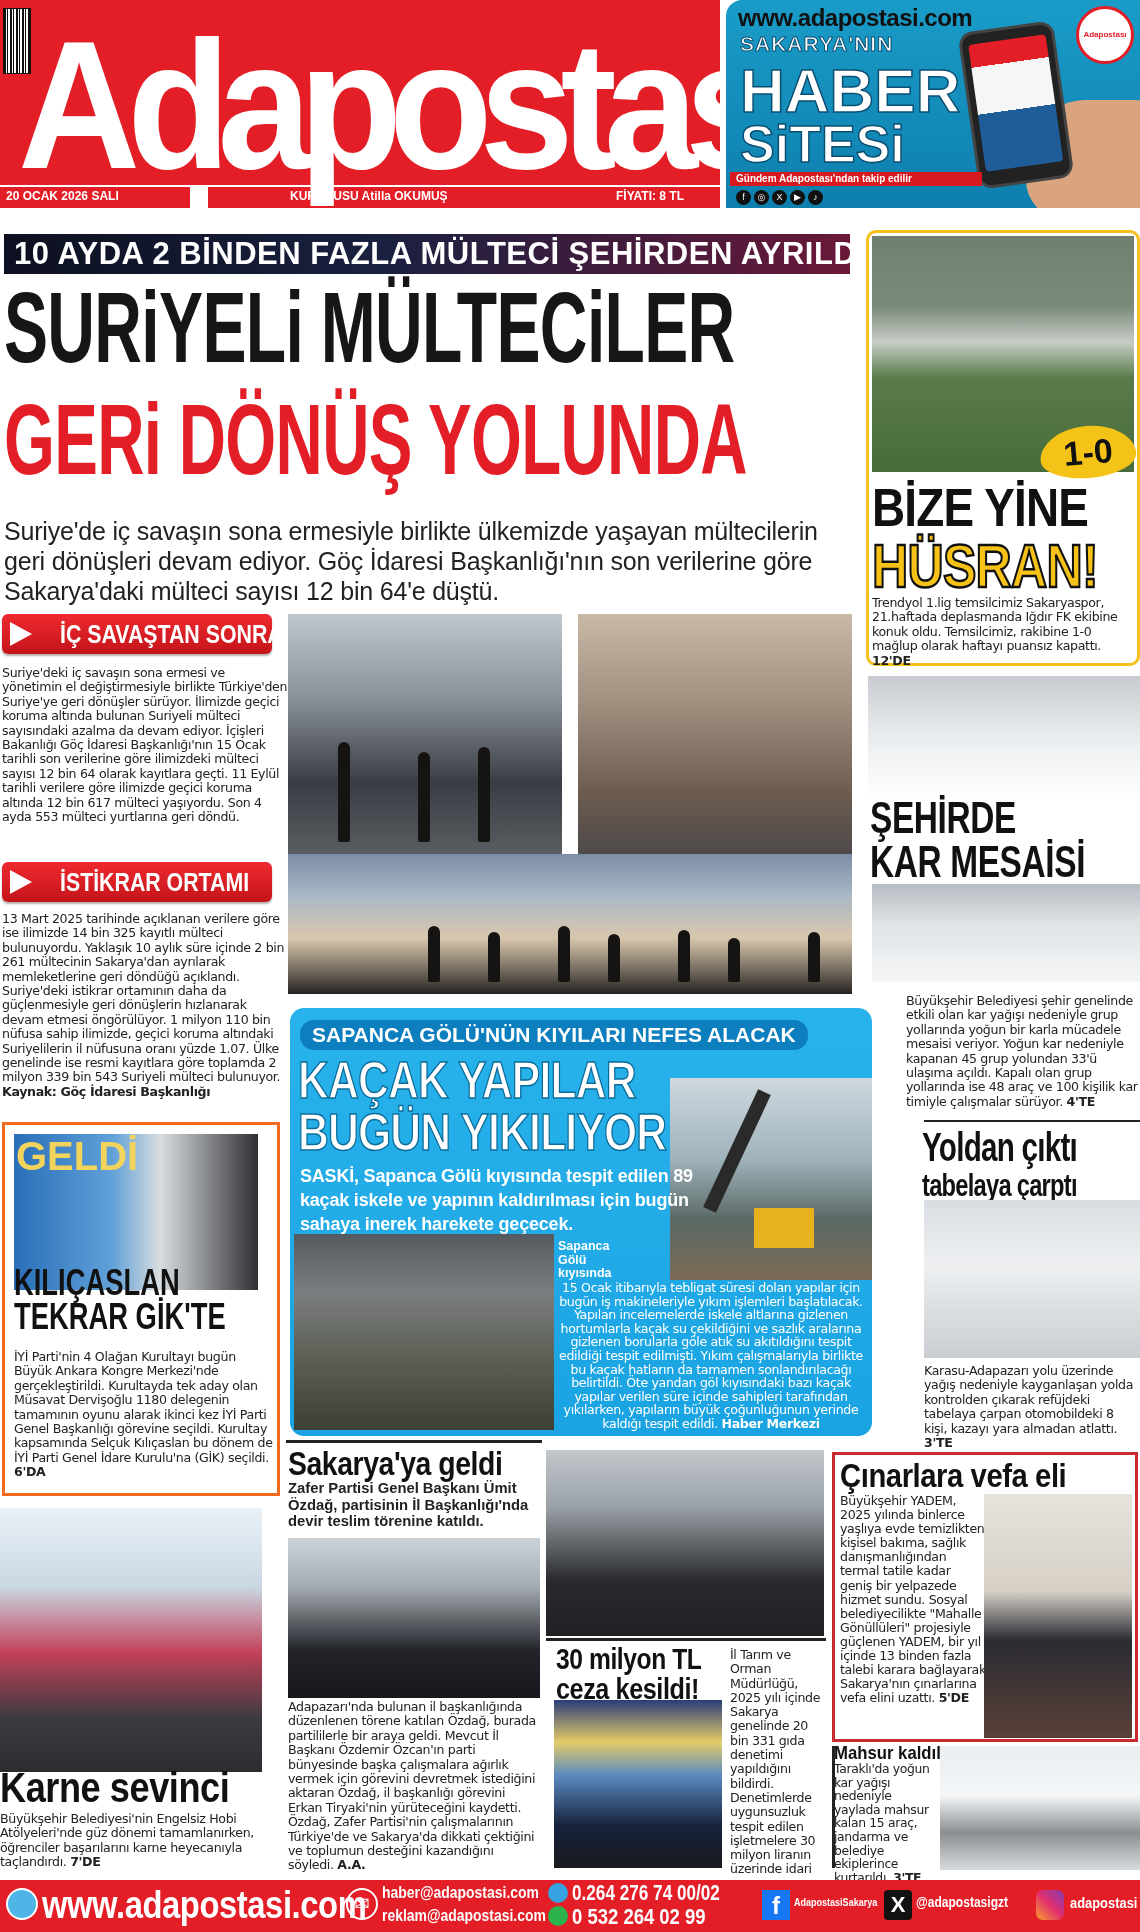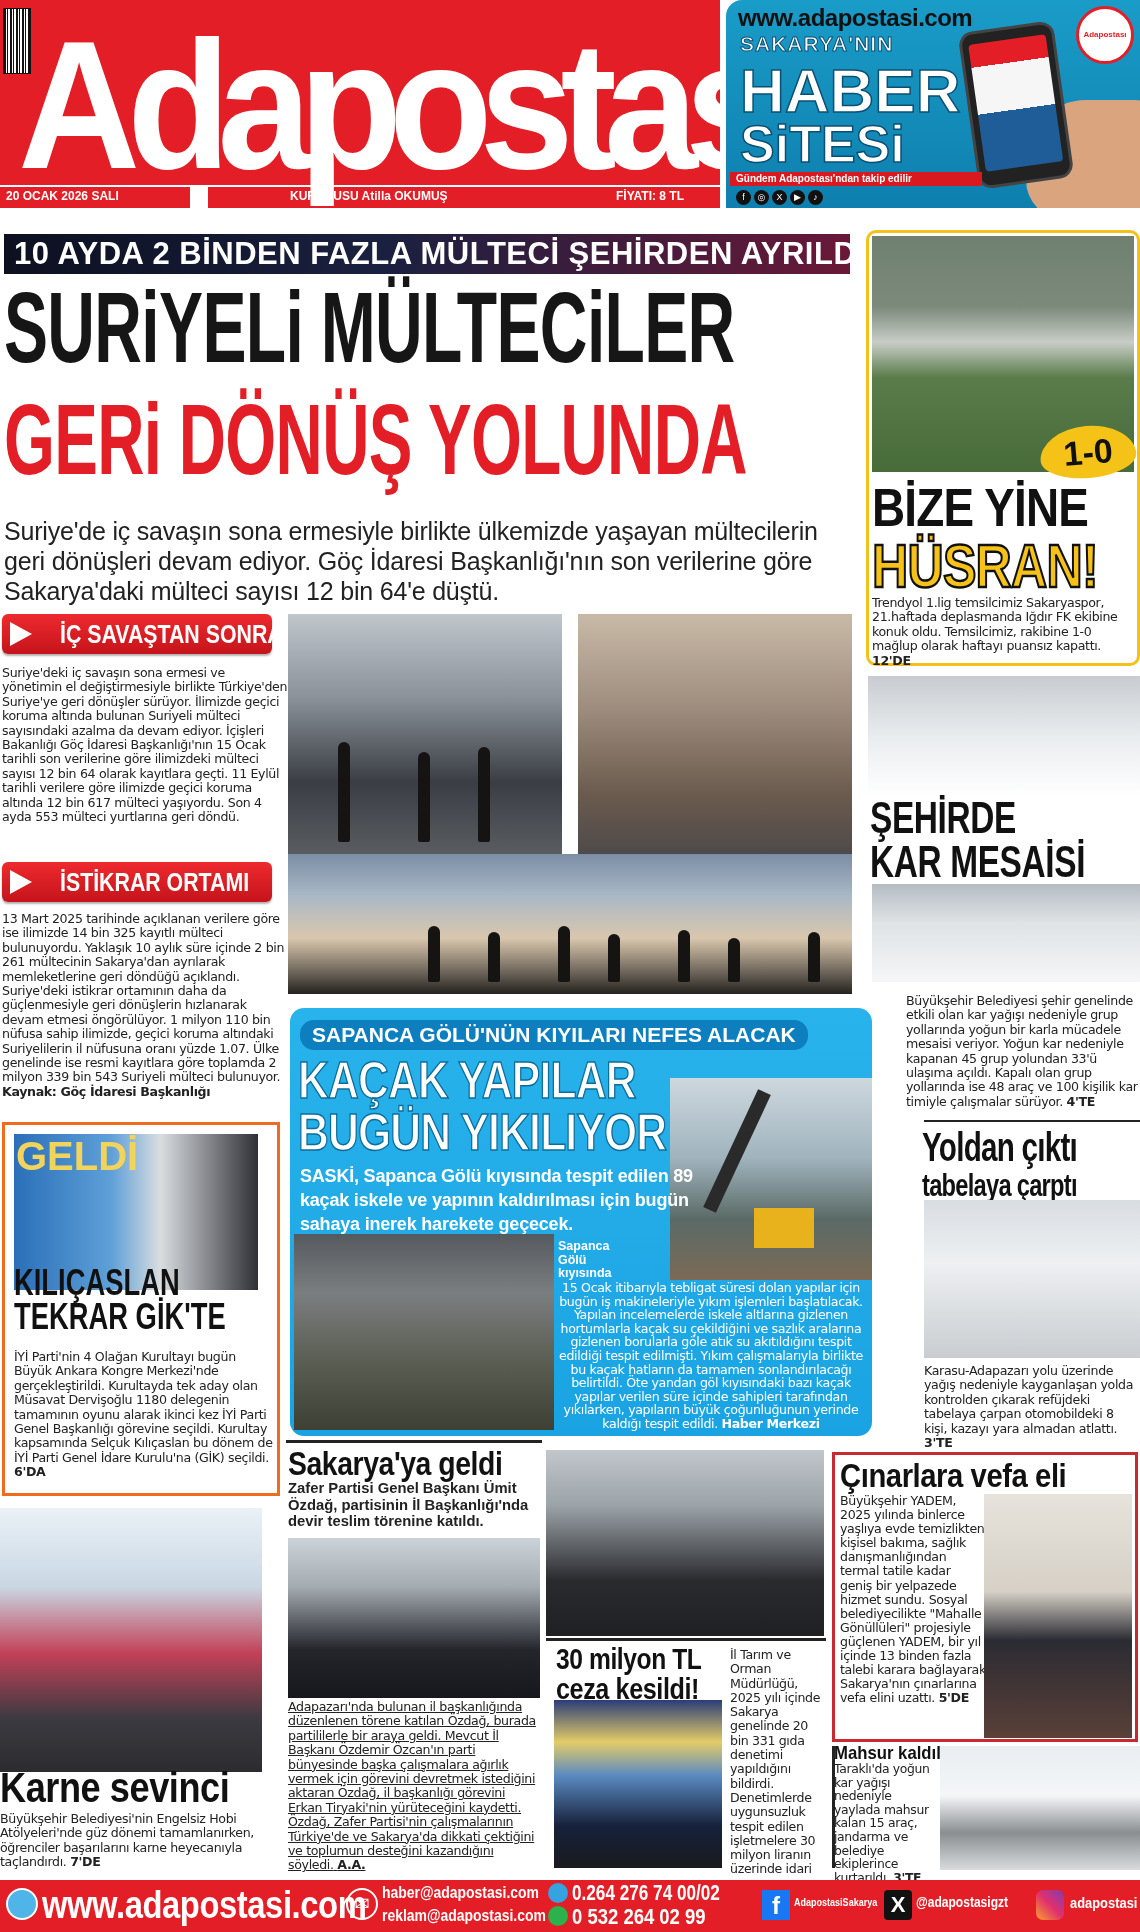--- a/index.html
+++ b/index.html
@@ -97,21 +97,21 @@
 
   
   #karne-photo { left: 0; top: 1508px; width: 262px; height: 264px; background: linear-gradient(180deg,#eaf1f7 0%,#c9d7e3 30%,#c24158 55%,#3a3a40 80%,#2c2c30 100%); }
   #karne-title { left: 0; top: 1766px; font-weight: 900; font-size: 42px; line-height: 44px; color: #111; letter-spacing: -0.5px; transform: scaleX(0.86); transform-origin: left top; white-space: nowrap; }
   #karne-text { left: 0; top: 1812px; width: 262px; }
 
   
   #geldi-title { left: 288px; top: 1446px; font-weight: 900; font-size: 33px; line-height: 36px; color: #111; letter-spacing: -0.5px; transform: scaleX(0.86); transform-origin: left top; white-space: nowrap; }
   #geldi-lead { left: 288px; top: 1480px; width: 254px; font-weight: bold; font-size: 14.8px; line-height: 16.5px; color: #222; }
   #geldi-photo { left: 288px; top: 1538px; width: 252px; height: 160px; background: linear-gradient(180deg,#ccd3d8 0%,#a6adb2 30%,#23252b 70%,#16181d 100%); }
-  #geldi-text { left: 288px; top: 1700px; width: 254px; text-decoration: underline; }
+  #geldi-text { left: 288px; top: 1700px; width: 254px; }
 
   #ozdag-photo { left: 546px; top: 1450px; width: 278px; height: 186px; background: linear-gradient(180deg,#c1c7cb 0%,#9ba2a8 30%,#2a2b2f 70%,#1f2024 100%); }
   #ceza-title1 { left: 556px; top: 1644px; font-weight: 900; font-size: 30px; line-height: 30px; color: #111; letter-spacing: -0.5px; transform: scaleX(0.82); transform-origin: left top; white-space: nowrap; }
   #ceza-title2 { left: 556px; top: 1674px; font-weight: 900; font-size: 30px; line-height: 30px; color: #111; letter-spacing: -0.5px; transform: scaleX(0.84); transform-origin: left top; white-space: nowrap; }
   #ceza-photo { left: 554px; top: 1700px; width: 168px; height: 168px; background: linear-gradient(180deg,#2b3d78 0%,#e4cc68 25%,#5a8ac1 45%,#16213b 75%,#1a1a1e 100%); }
   #ceza-text { left: 730px; top: 1648px; width: 96px; font-size: 12.6px; line-height: 14.3px; }
 
   
   #cin-frame { left: 832px; top: 1452px; width: 306px; height: 290px; border: 3px solid #c92a2f; }
   #cin-title { left: 840px; top: 1456px; font-weight: 900; font-size: 34px; line-height: 38px; color: #111; letter-spacing: -0.5px; transform: scaleX(0.86); transform-origin: left top; white-space: nowrap; }

